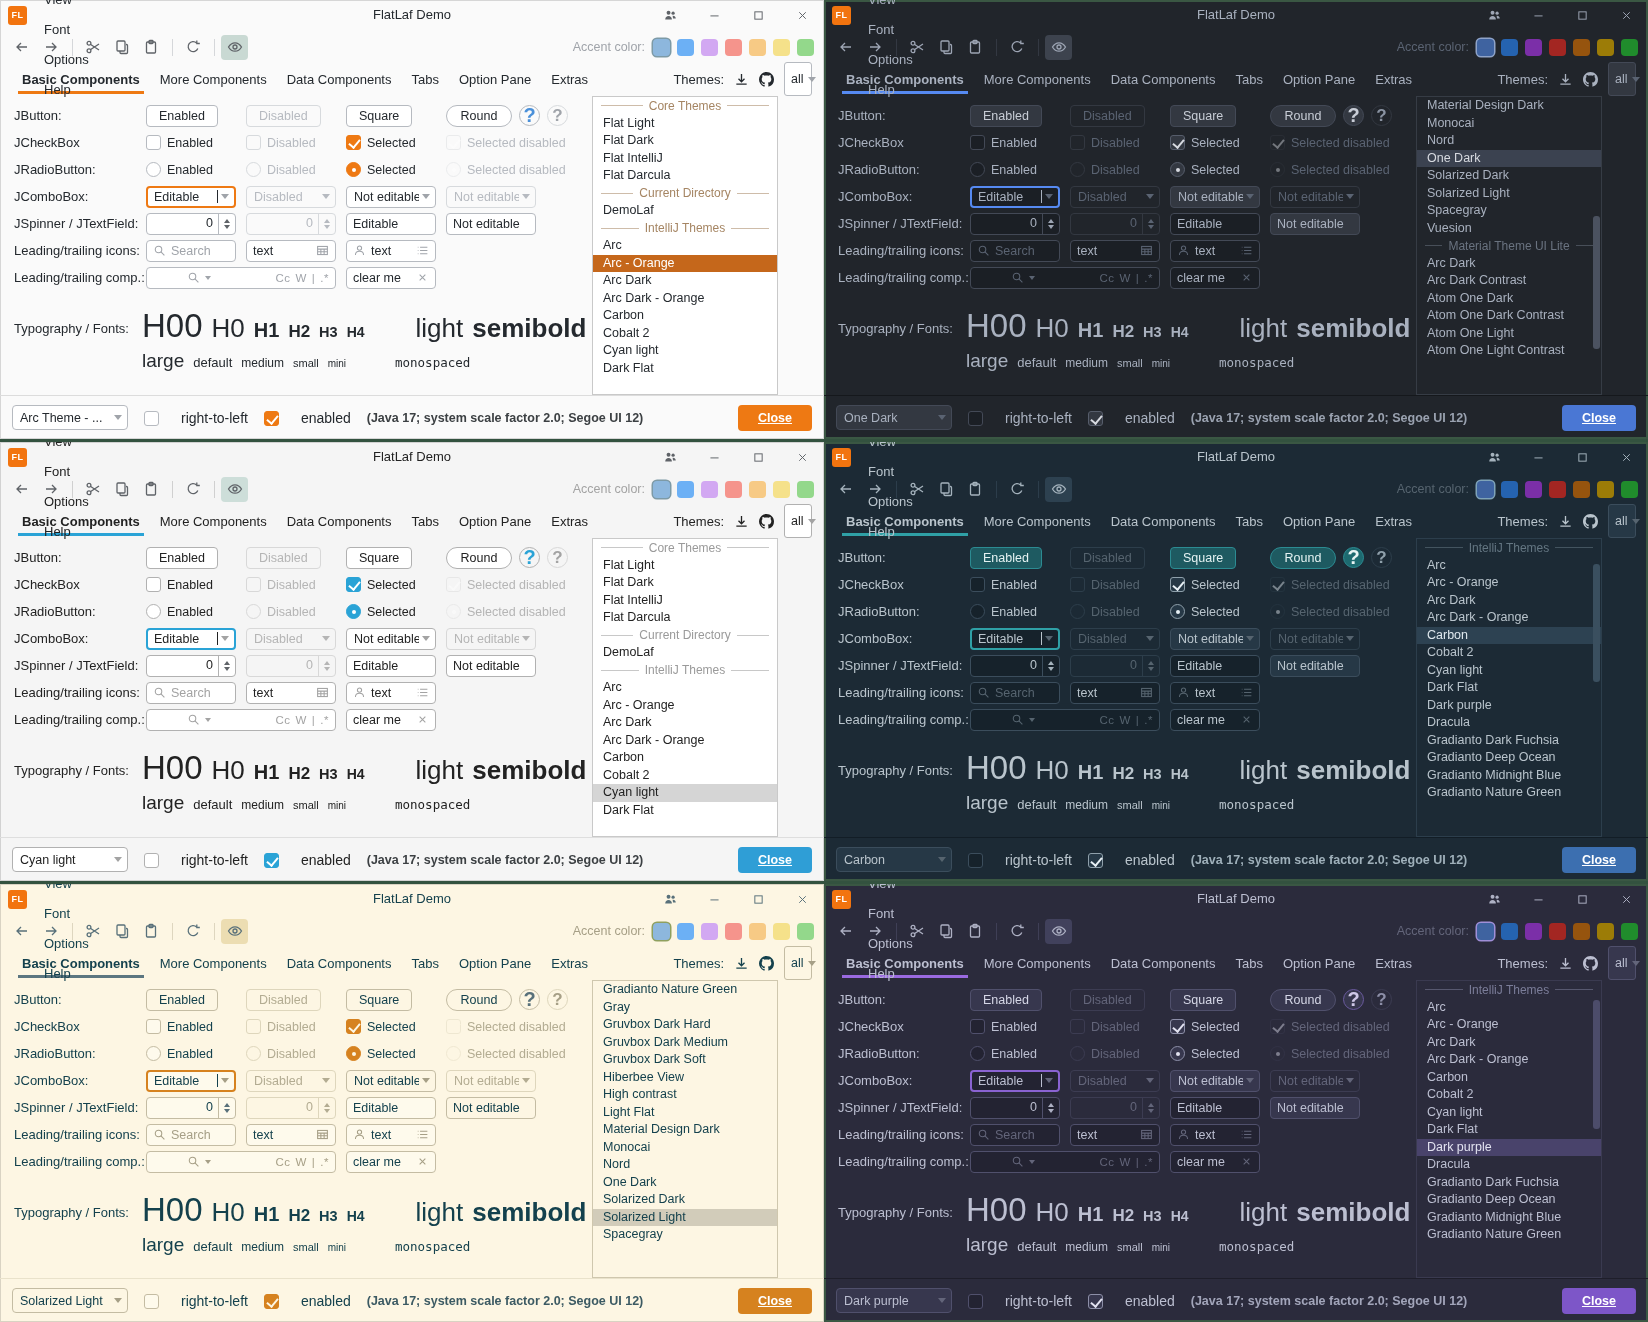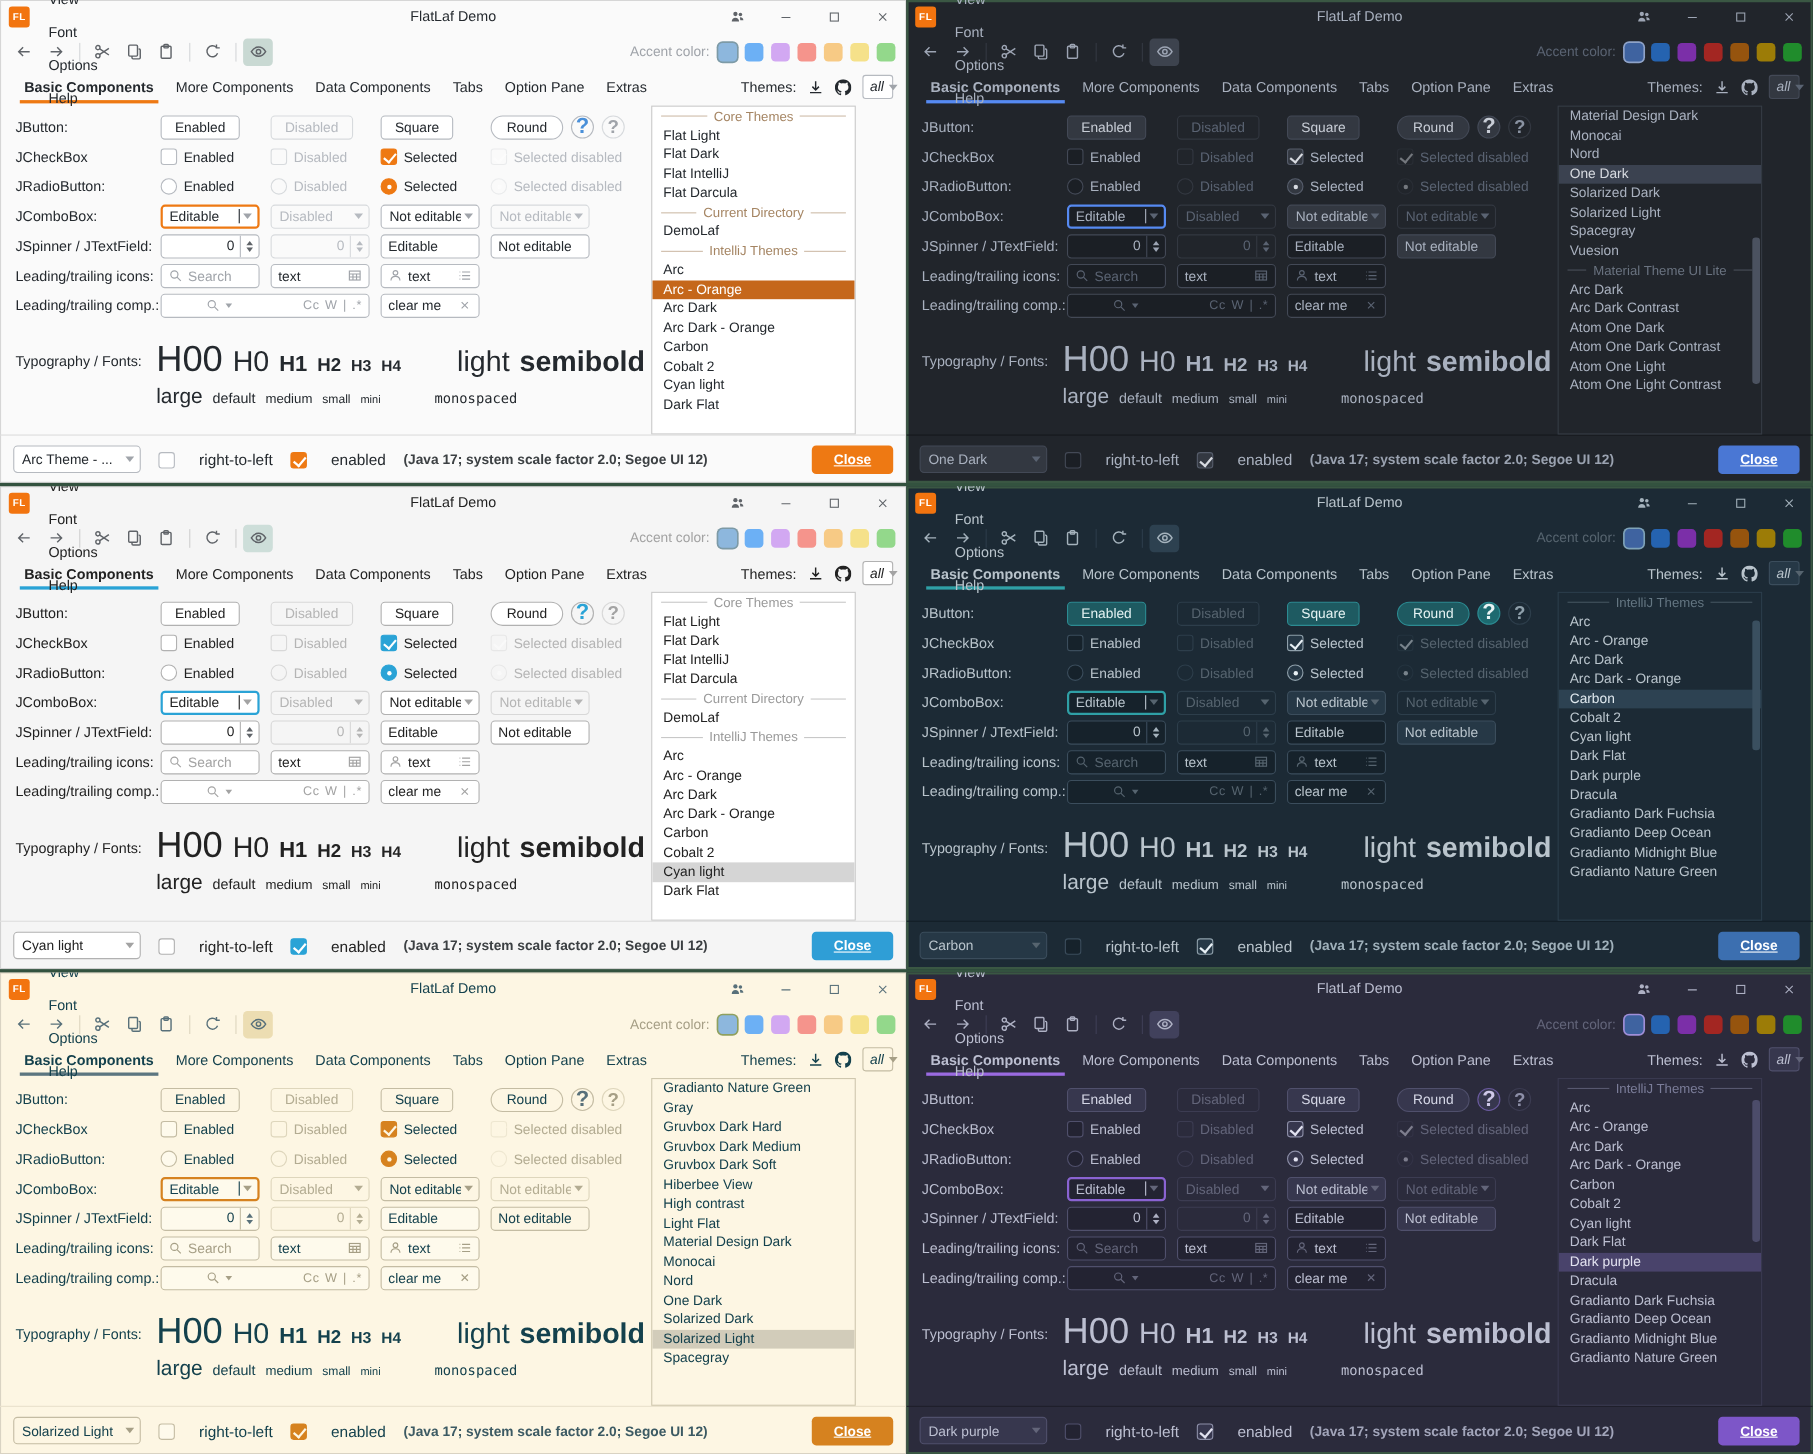--- a/index.html
+++ b/index.html
@@ -42,21 +42,21 @@
   .tabs { display:flex; height:100%; }
   .tab { padding:0 10px; display:flex; align-items:center; position:relative; white-space:nowrap; }
   .tab.sel { font-weight:bold; }
   .tab.sel::after { content:""; position:absolute; left:6px; right:6px; bottom:0; height:3px; background:var(--tab-line); }
   .themes-head { margin-left:auto; display:flex; align-items:center; gap:10px; }
   .ticon { color:var(--fg); display:flex; }
   .ticon svg { width:15px; height:15px; }
   .dl svg { stroke:currentColor; fill:none; stroke-width:1.4; }
   .gh svg { fill:currentColor; }
   .mini-combo { width:28px; height:22px; border:1px solid var(--ctrl-border); background:var(--ctrl-bg); border-radius:3px;
-                display:flex; align-items:center; padding:4px 6px; gap:4px;font-style:italic; }
+                display:flex; align-items:center; padding:16px 6px; gap:4px; }
   .mini-combo span:first-child { flex:1; font-size:12.5px; }
   .chev { width:0; height:0; border-left:4px solid transparent; border-right:4px solid transparent; border-top:5px solid var(--muted); flex:none; }
 
   
   .content { flex:1; display:flex; min-height:0; padding-left:14px; }
   .main { flex:1; padding-top:8px; min-width:0; }
   .crow { display:grid; grid-template-columns:128px 96px 96px 96px auto; column-gap:4px; align-items:center; height:27px; }
   .rlabel { font-size:13px; white-space:nowrap; }
   .btn { height:22px; min-width:66px; width:max-content; padding:0 12px; background:var(--btn-bg); color:var(--btn-fg);
          border:1px solid var(--btn-border); border-radius:4px; font-size:12.5px; font-family:inherit; justify-self:start; }

